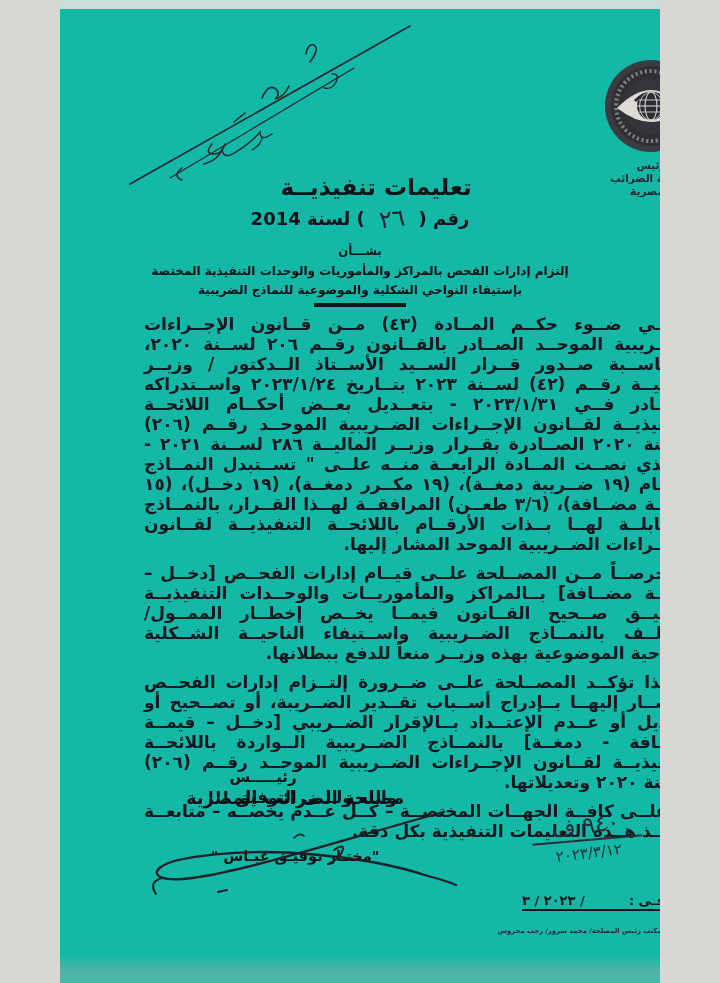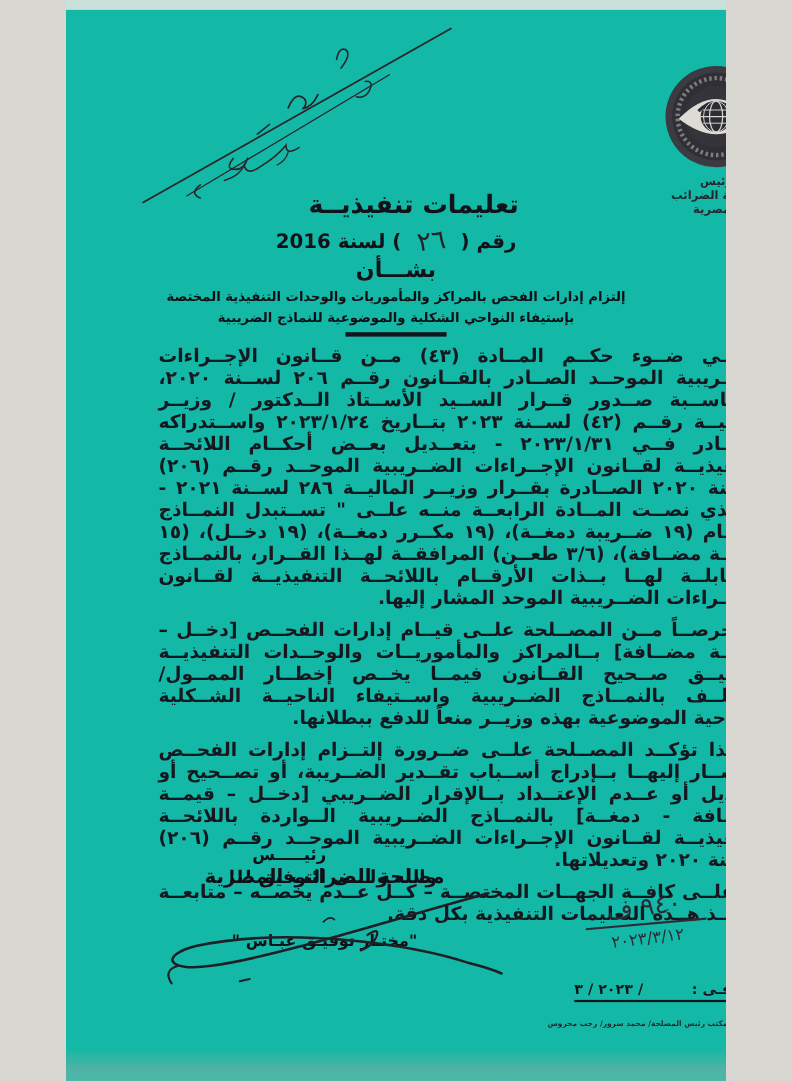--- a/index.html
+++ b/index.html
@@ -17,21 +17,21 @@
   .seal-block{position:absolute;left:533px;top:56px;width:116px;text-align:center;direction:rtl;}
   .seal-caption{font-weight:bold;color:#26262e;line-height:1.25;margin-top:3px;}
   .seal-caption .t1{font-size:10.5px;}
   .seal-caption .t2{font-size:10.5px;}
   
   .heading{position:absolute;top:174px;left:0;right:0;text-align:center;direction:rtl;}
   .doc-type{font-size:23px;font-weight:bold;color:#121218;padding-left:32px;}
   .number-line{font-size:18px;font-weight:bold;margin-top:3px;color:#121218;}
   .handwritten-no{display:inline-block;font-weight:400;font-size:24px;
     transform:rotate(-7deg) translateY(2px);padding:0 14px;color:#23232c;}
-  .regarding{font-size:20px;font-weight:bold;margin-top:2px;color:#121218;}
+  .regarding{font-size:12px;font-weight:bold;margin-top:13px;color:#121218;}
   .subject{font-size:12px;font-weight:bold;line-height:1.55;color:#0f0f15;margin-top:4px;}
   .subject-underline{width:92px;height:4px;background:#14141b;margin:4px auto 0;}
   
   .body-text{
     position:absolute;top:314px;left:84px;width:552px;direction:rtl;
     text-align:justify;font-size:17px;font-weight:bold;line-height:20px;color:#17171f;
   }
   .body-text p{margin:0 0 9px;text-indent:18px;}
   .closing{
     position:absolute;top:788px;left:0;right:0;text-align:center;direction:rtl;
@@ -101,21 +101,21 @@
     </svg>
     <div class="seal-caption">
       <div class="t1">رئيس</div>
       <div class="t2">مصلحة الضرائب المصرية</div>
     </div>
   </div>
 
   <div class="heading">
     <div class="doc-type">تعليمات تنفيذيــة</div>
     <div class="number-line">
-      <span>رقم (</span><span class="handwritten-no">٢٦</span><span>) لسنة 2016</span>
+      <span>رقم (</span><span class="handwritten-no">٢٦</span><span>) لسنة 2014</span>
     </div>
     <div class="regarding">بشـــأن</div>
     <div class="subject">إلتزام إدارات الفحص بالمراكز والمأموريات والوحدات التنفيذية المختصة</div>
     <div class="subject" style="margin-top:0;">بإستيفاء النواحي الشكلية والموضوعية للنماذج الضريبية</div>
     <div class="subject-underline"></div>
   </div>
 
   <div class="body-text">
     <p>فــي ضــوء حكــم المــادة (٤٣) مــن قــانون الإجــراءات الضــريبية الموحــد الصــادر بالقــانون رقــم ٢٠٦ لســنة ٢٠٢٠، وبمناســبة صــدور قــرار الســيد الأســتاذ الــدكتور / وزيــر الماليــة رقــم (٤٢) لســنة ٢٠٢٣ بتــاريخ ٢٠٢٣/١/٢٤ واســتدراكه الصــادر فــي ٢٠٢٣/١/٣١ - بتعــديل بعــض أحكــام اللائحــة التنفيذيــة لقــانون الإجــراءات الضــريبية الموحــد رقــم (٢٠٦) لســنة ٢٠٢٠ الصــادرة بقــرار وزيــر الماليــة ٢٨٦ لســنة ٢٠٢١ - والــذي نصــت المــادة الرابعــة منــه علــى " تســتبدل النمــاذج أرقــام (١٩ ضــريبة دمغــة)، (١٩ مكــرر دمغــة)، (١٩ دخــل)، (١٥ قيمــة مضــافة)، (٣/٦ طعــن) المرافقــة لهــذا القــرار، بالنمــاذج المقابلــة لهــا بــذات الأرقــام باللائحــة التنفيذيــة لقــانون الإجــراءات الضــريبية الموحد المشار إليها.</p>
     <p>وحرصــاً مــن المصــلحة علــى قيــام إدارات الفحــص [دخــل – قيمــة مضــافة] بــالمراكز والمأموريــات والوحــدات التنفيذيــة بتطبيــق صــحيح القــانون فيمــا يخــص إخطــار الممــول/ المكلــف بالنمــاذج الضــريبية واســتيفاء الناحيــة الشــكلية والناحية الموضوعية بهذه وزيــر منعاً للدفع ببطلانها.</p>

